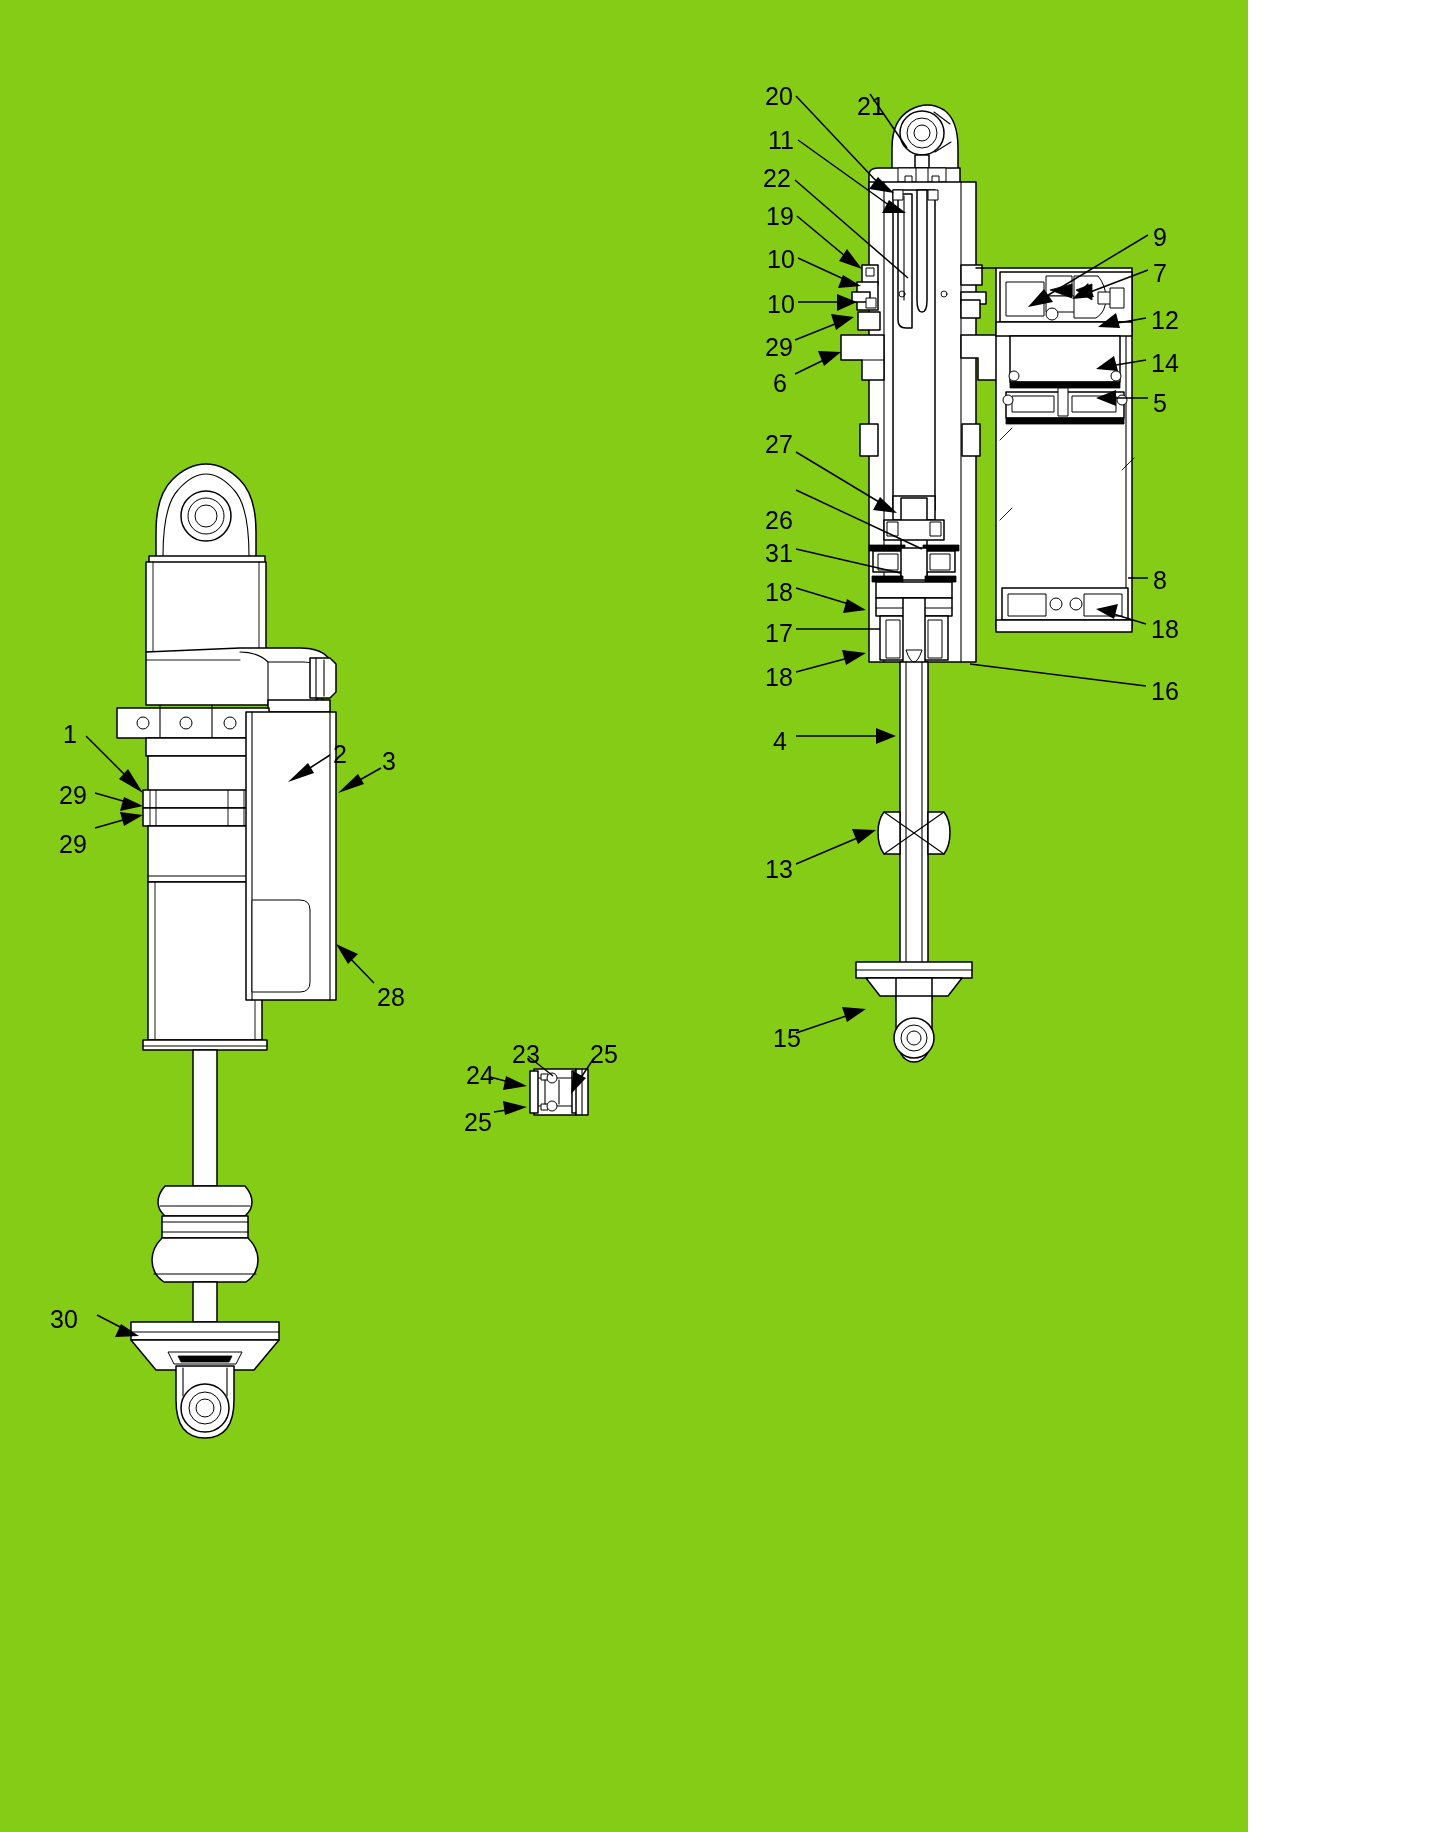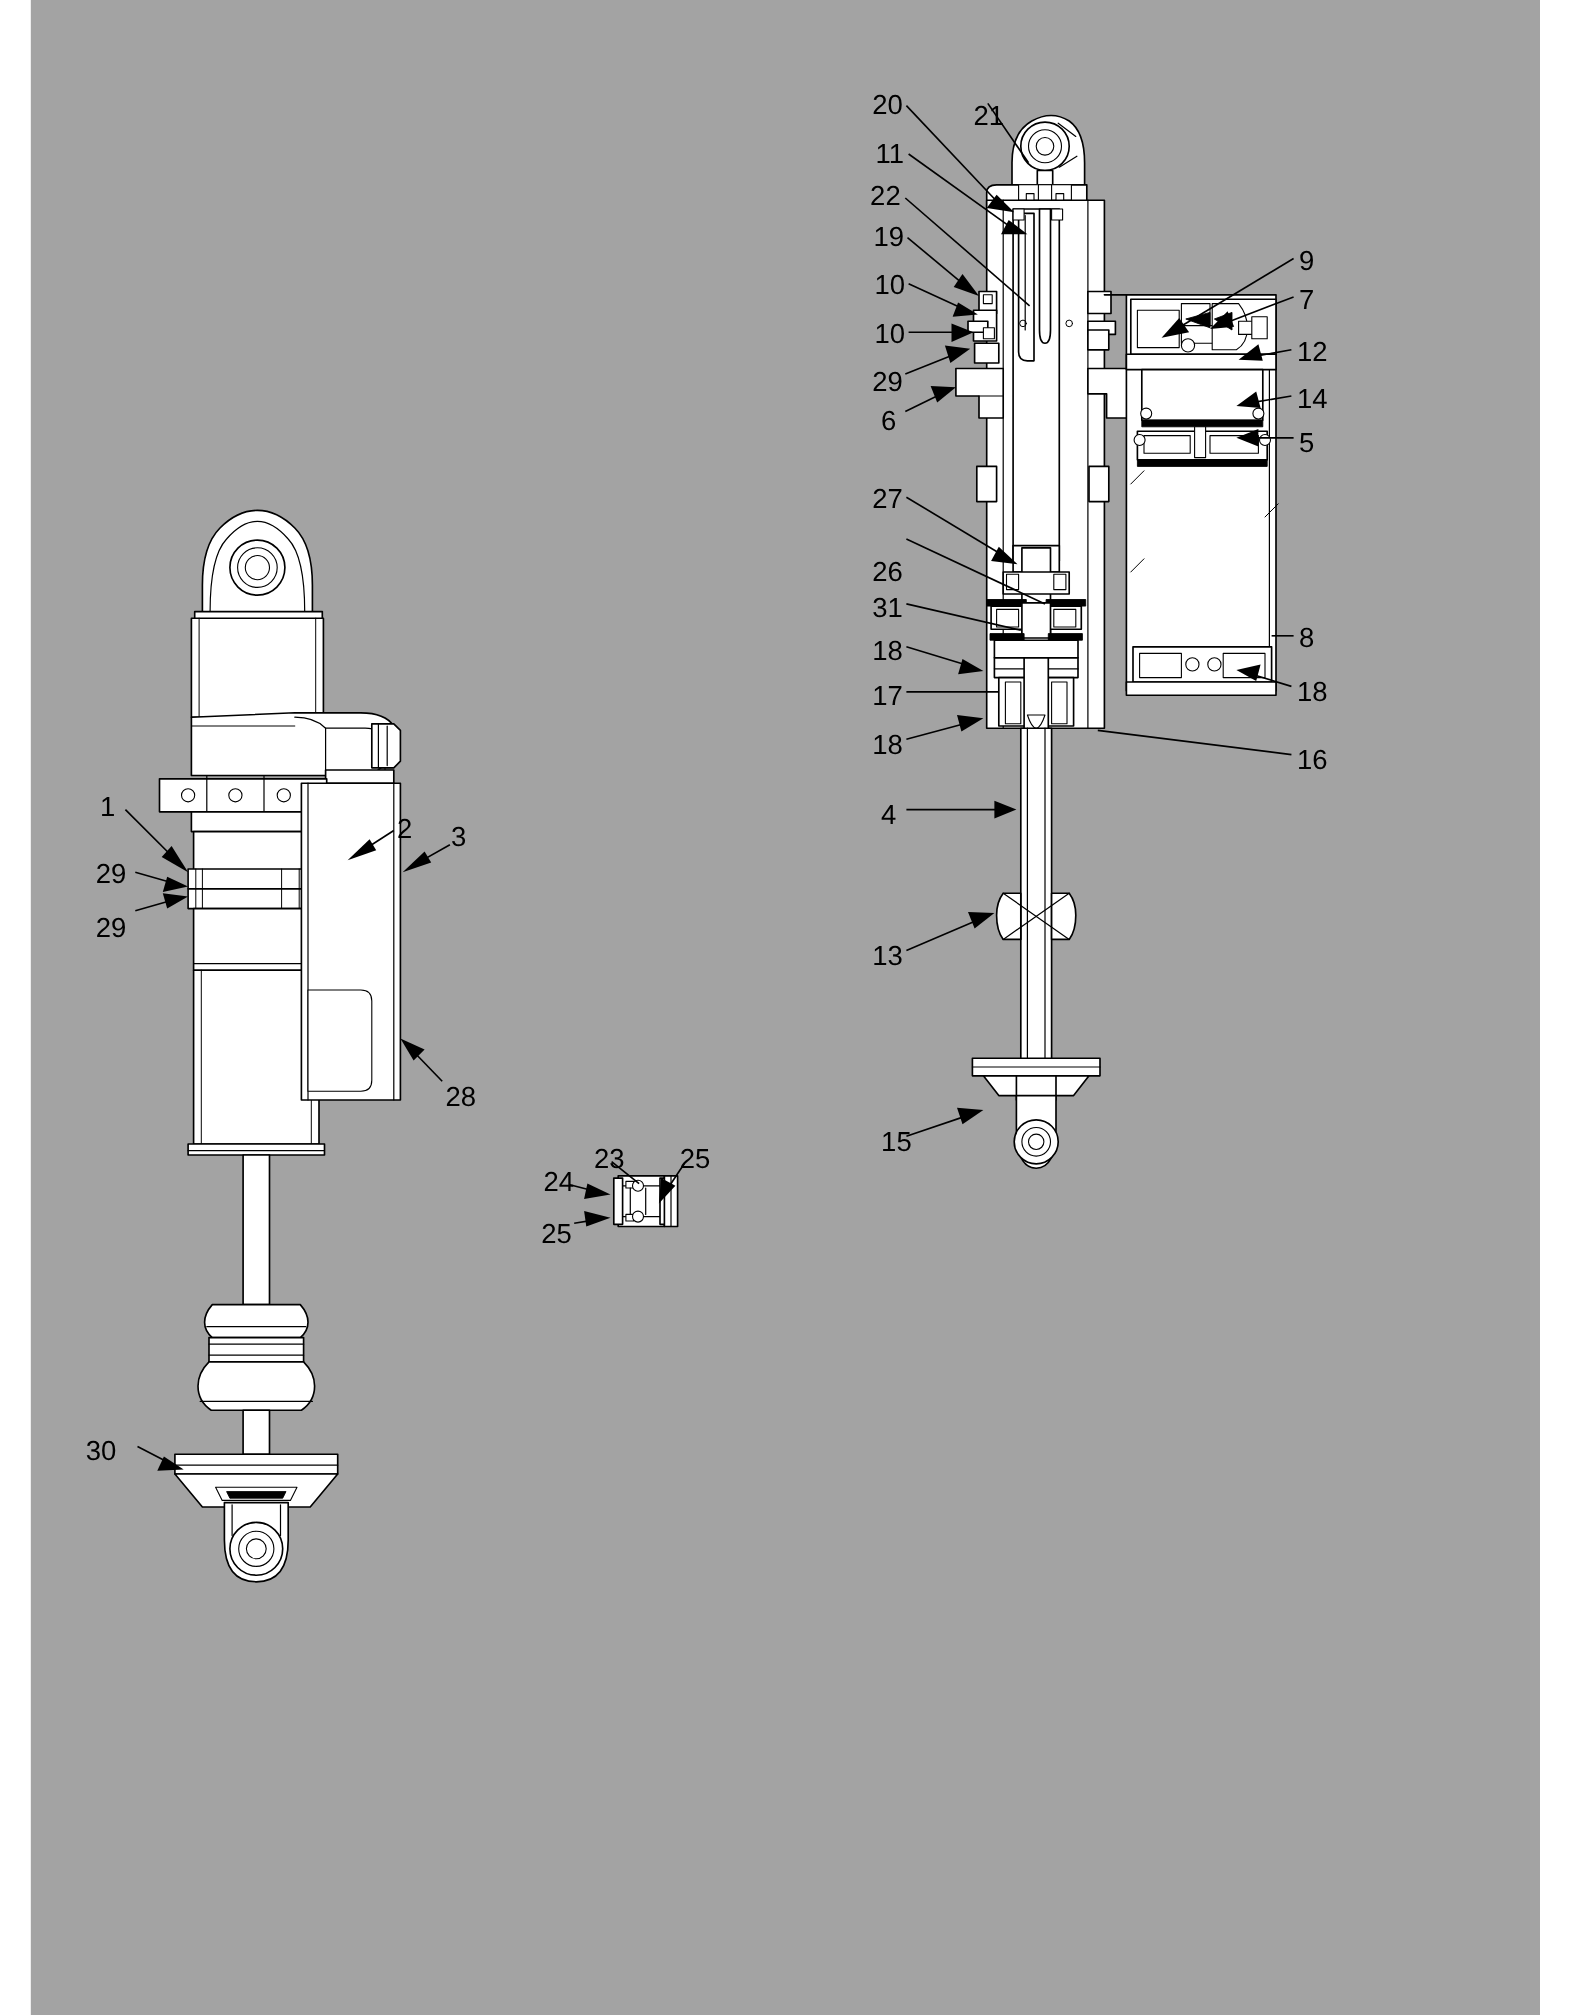--- a/index.html
+++ b/index.html
@@ -6,25 +6,24 @@
   html, body {
     margin: 0;
     padding: 0;
     background: #ffffff;
   }
   body {
     font-family: "Liberation Sans", sans-serif;
   }
   #figure-root {
     position: relative;
-    width: 1372px;
+    width: 1248px;
     height: 1832px;
-    background: #a3a3a3;
+    background: #84cc16;
     overflow: hidden;
-    margin-left: 28px;
   }
   #figure-svg {
     position: absolute;
     left: 0;
     top: 0;
     width: 1432px;
     height: 1832px;
   }
   .ln-thin {
     fill: none;
@@ -484,21 +483,21 @@
 
   <div class="reflabel" style="left:1153px; top:225px;">9</div>
   <div class="reflabel" style="left:1153px; top:261px;">7</div>
   <div class="reflabel" style="left:1151px; top:308px;">12</div>
   <div class="reflabel" style="left:1151px; top:351px;">14</div>
   <div class="reflabel" style="left:1153px; top:391px;">5</div>
   <div class="reflabel" style="left:1153px; top:568px;">8</div>
   <div class="reflabel" style="left:1151px; top:617px;">18</div>
   <div class="reflabel" style="left:1151px; top:679px;">16</div>
 
-  <div class="reflabel" style="left:765px; top:442px;text-align:center;">27</div>
+  <div class="reflabel" style="left:765px; top:432px;text-align:center;">27</div>
   <div class="reflabel" style="left:765px; top:508px;">26</div>
   <div class="reflabel" style="left:765px; top:541px;">31</div>
   <div class="reflabel" style="left:765px; top:580px;">18</div>
   <div class="reflabel" style="left:765px; top:621px;">17</div>
   <div class="reflabel" style="left:765px; top:665px;">18</div>
   <div class="reflabel" style="left:773px; top:729px;">4</div>
   <div class="reflabel" style="left:765px; top:857px;">13</div>
   <div class="reflabel" style="left:773px; top:1026px;">15</div>
 
   <div class="reflabel" style="left:63px;  top:722px;">1</div>

